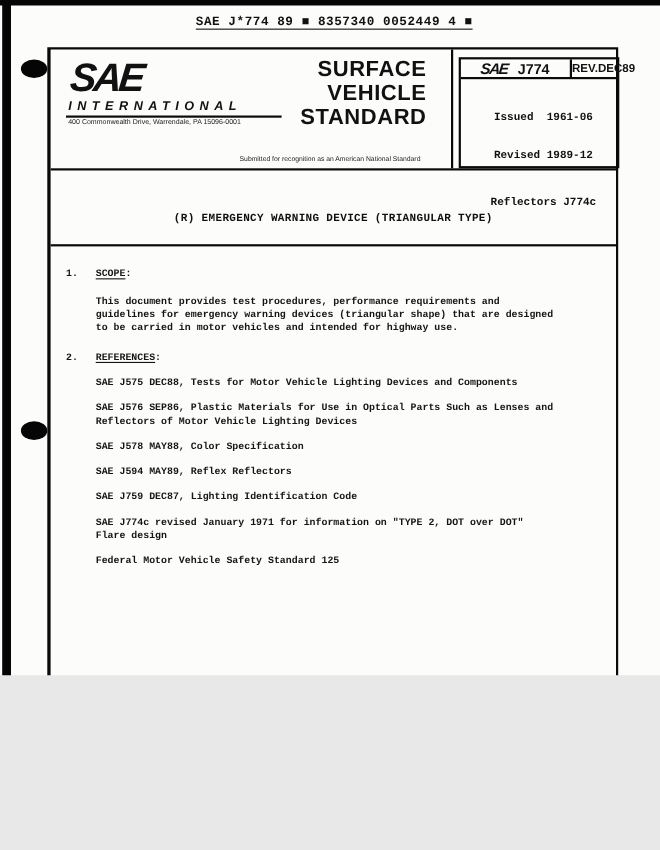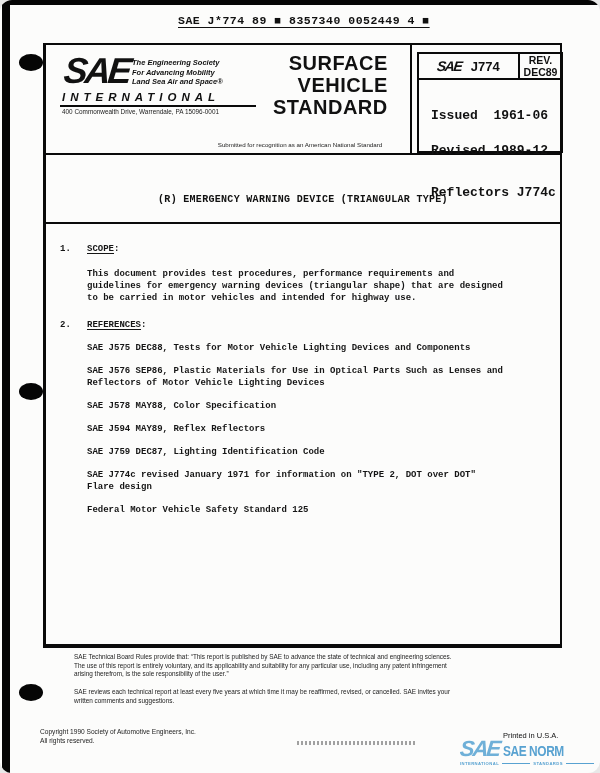--- a/index.html
+++ b/index.html
@@ -1,17 +1,17 @@
 <!DOCTYPE html>
 <html><head>
 <meta charset="utf-8">
 <style>
   html,body{margin:0;padding:0;background:#e8e8e8;}
-  .page{position:relative;width:600px;height:773px;background:#fcfcfb;overflow:hidden;
-        font-family:"Liberation Sans",sans-serif;color:#111;border-radius:12px;}
+  .page{position:relative;width:600px;height:614px;background:#fcfcfb;overflow:hidden;
+        font-family:"Liberation Sans",sans-serif;color:#111;}
   
   .top-strip{position:absolute;left:0;top:0;width:600px;height:5px;background:#050505;}
   .left-strip{position:absolute;left:2px;top:4px;width:8px;height:769px;background:#050505;}
   .hole{position:absolute;left:19px;width:24px;height:17px;background:#050505;border-radius:50%;}
   .hole-1{top:54px}.hole-2{top:383px}.hole-3{top:684px}
   .scan-header{position:absolute;left:178px;top:14px;font-family:"Liberation Mono","DejaVu Sans Mono",monospace;
         font-size:11.5px;font-weight:bold;letter-spacing:.5px;text-decoration:underline;text-underline-offset:3px;}
   
   .doc-box{position:absolute;left:43px;top:43px;width:519px;height:605px;box-sizing:border-box;
         border:2px solid #0a0a0a;border-bottom-width:4px;border-left-width:3px;}
@@ -31,24 +31,24 @@
   .doc-type{position:absolute;left:227px;top:7px;font-size:20px;line-height:22px;font-weight:800;
         letter-spacing:.5px;white-space:pre-line;text-align:right;}
   .submitted{position:absolute;left:138px;top:96px;width:232px;text-align:center;font-size:6.2px;color:#222;}
   
   .right-box{position:absolute;left:371px;top:7px;width:146px;height:101px;box-sizing:border-box;
         border:2px solid #0a0a0a;display:flex;flex-direction:column;}
   .rb-row1{display:flex;height:40px;border-bottom:2px solid #0a0a0a;}
   .rb-code{flex:0 0 99px;display:flex;align-items:center;justify-content:center;gap:9px;border-right:2px solid #0a0a0a;}
   .sae-logo-sm{font-size:14px;font-weight:900;font-style:italic;letter-spacing:-1.5px;transform:skewX(-6deg);}
   .doc-number{font-size:13px;font-weight:bold;}
-  .rb-rev{flex:1;display:flex;flex-direction:column;align-items:center;justify-content:center;
+  .rb-rev{flex:1;display:flex;flex-direction:row;align-items:center;justify-content:center;
         font-size:10.5px;font-weight:bold;line-height:12px;}
   .rb-row2{flex:1;padding:7px 4px 0 12px;font-family:"Liberation Mono","DejaVu Sans Mono",monospace;
-        font-size:13px;font-weight:bold;line-height:11.5px;white-space:pre-wrap;}
+        font-size:10px;font-weight:bold;line-height:11.5px;white-space:pre-wrap;text-align:center;}
   .superseding{margin-top:8px;}
   
   .doc-title{position:absolute;left:0;right:0;top:149px;text-align:center;
         font-family:"Liberation Mono","DejaVu Sans Mono",monospace;font-size:10px;font-weight:bold;letter-spacing:.3px;}
   .body{position:absolute;left:14px;right:12px;top:198px;
         font-family:"Liberation Mono","DejaVu Sans Mono",monospace;font-size:9px;font-weight:bold;
         line-height:12px;color:#151515;}
   .sec-row{display:flex;}
   .sec-num{flex:0 0 27px;}
   .sec-heading{text-decoration:underline;text-underline-offset:2px;}
@@ -82,23 +82,20 @@
   <div class="left-strip"></div>
   <div class="hole hole-1"></div>
   <div class="hole hole-2"></div>
   <div class="hole hole-3"></div>
 
   <div class="scan-header">SAE J*774 89 ■ 8357340 0052449 4 ■</div>
 
   <div class="doc-box">
 
     <span class="sae-logo-lg">SAE</span>
-    <div class="tagline">The Engineering Society
-For Advancing Mobility
-Land Sea Air and Space®</div>
     <div class="publisher-name">INTERNATIONAL</div>
     <div class="publisher-rule"></div>
     <div class="address">400 Commonwealth Drive, Warrendale, PA 15096-0001</div>
 
     <div class="doc-type">SURFACE
 VEHICLE
 STANDARD</div>
     <div class="submitted">Submitted for recognition as an American National Standard</div>
 
     <div class="vline"></div>

